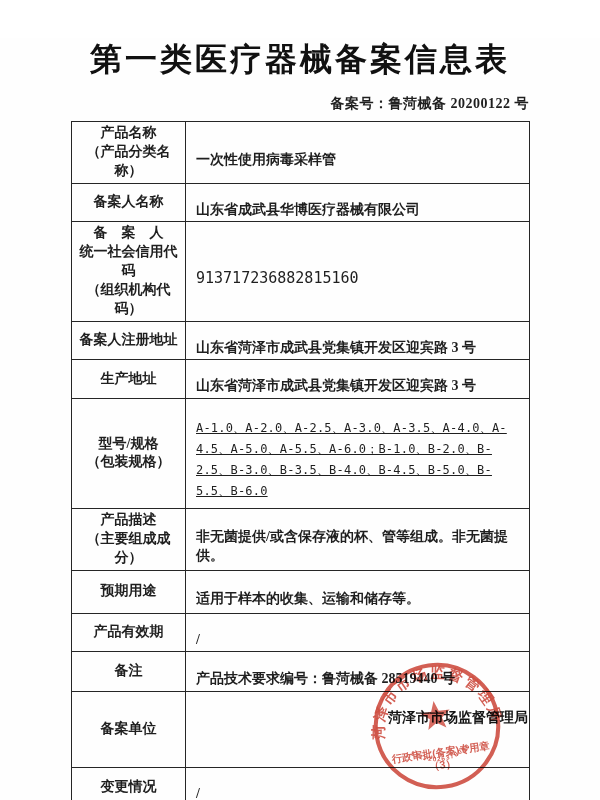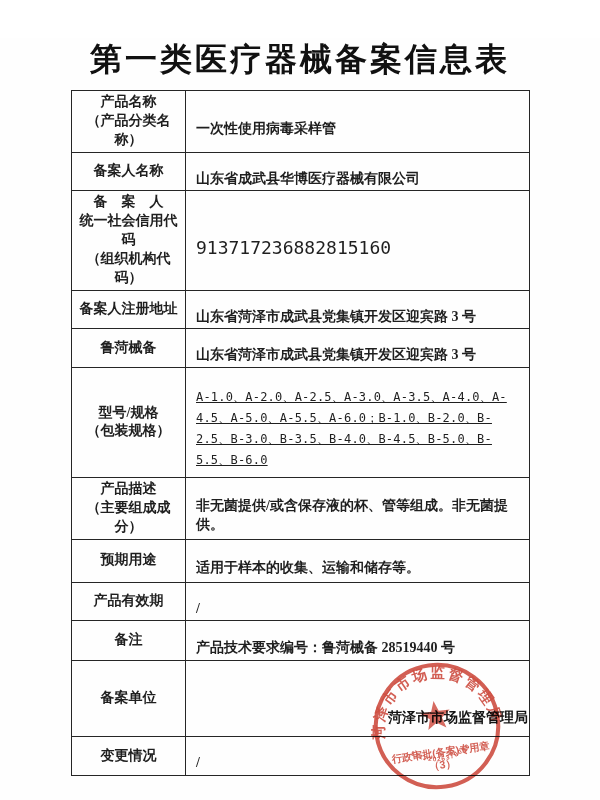--- a/index.html
+++ b/index.html
@@ -52,21 +52,21 @@
     font-weight:600;
     padding:16px 8px 2px 10px;
     line-height:1.4;
   }
   td.val.mono { font-family:"DejaVu Sans Mono","Liberation Mono",monospace; font-weight:500; }
   tr.r1{height:42px} tr.r2{height:41px} tr.r3{height:30px} tr.r4{height:57px}
   tr.r5{height:33px} tr.r6{height:35px} tr.r7{height:110px} tr.r8{height:59px}
   tr.r9{height:43px} tr.r10{height:30px} tr.r11{height:40px} tr.r12{height:76px}
   tr.r13{height:27px}
   tr.r7 td.val { font-size:12px; line-height:1.75; letter-spacing:0.2px;text-decoration:underline; }
-  tr.r4 td.val { font-size:18px; }
+  tr.r4 td.val { font-size:15px; }
 
   .registrar {
     position:absolute;
     right:72px;
     top:670px;
     text-align:right;
     font-size:14px;
     font-weight:700;
     line-height:20px;
     color:#141414;
@@ -86,20 +86,21 @@
     pointer-events:none;
   }
   .stamp text { font-family:"Liberation Sans","DejaVu Sans",sans-serif; }
 </style>
 </head>
 <body>
 
 <div class="page">
 
   <h1 class="title">第一类医疗器械备案信息表</h1>
+  <div class="record-no">备案号：鲁菏械备 20200122 号</div>
 
   <table class="form">
     <colgroup>
       <col style="width:114px">
         <col style="width:103px">
         <col style="width:55px">
         <col style="width:186px">
     </colgroup>
     <tbody>
         <tr class="r1">
@@ -115,21 +116,21 @@
       <td class="lbl">备　案　人
 统一社会信用代码
 （组织机构代码）</td>
       <td class="val mono" colspan="3">913717236882815160</td>
     </tr>
     <tr class="r5">
       <td class="lbl">备案人注册地址</td>
       <td class="val" colspan="3">山东省菏泽市成武县党集镇开发区迎宾路 3 号</td>
     </tr>
     <tr class="r6">
-      <td class="lbl">鲁菏械备</td>
+      <td class="lbl">生产地址</td>
       <td class="val" colspan="3">山东省菏泽市成武县党集镇开发区迎宾路 3 号</td>
     </tr>
     <tr class="r7">
       <td class="lbl">型号/规格
 （包装规格）</td>
       <td class="val mono" colspan="3">A-1.0、A-2.0、A-2.5、A-3.0、A-3.5、A-4.0、A-4.5、A-5.0、A-5.5、A-6.0；B-1.0、B-2.0、B-2.5、B-3.0、B-3.5、B-4.0、B-4.5、B-5.0、B-5.5、B-6.0</td>
     </tr>
     <tr class="r8">
       <td class="lbl">产品描述
 （主要组成成分）</td>

